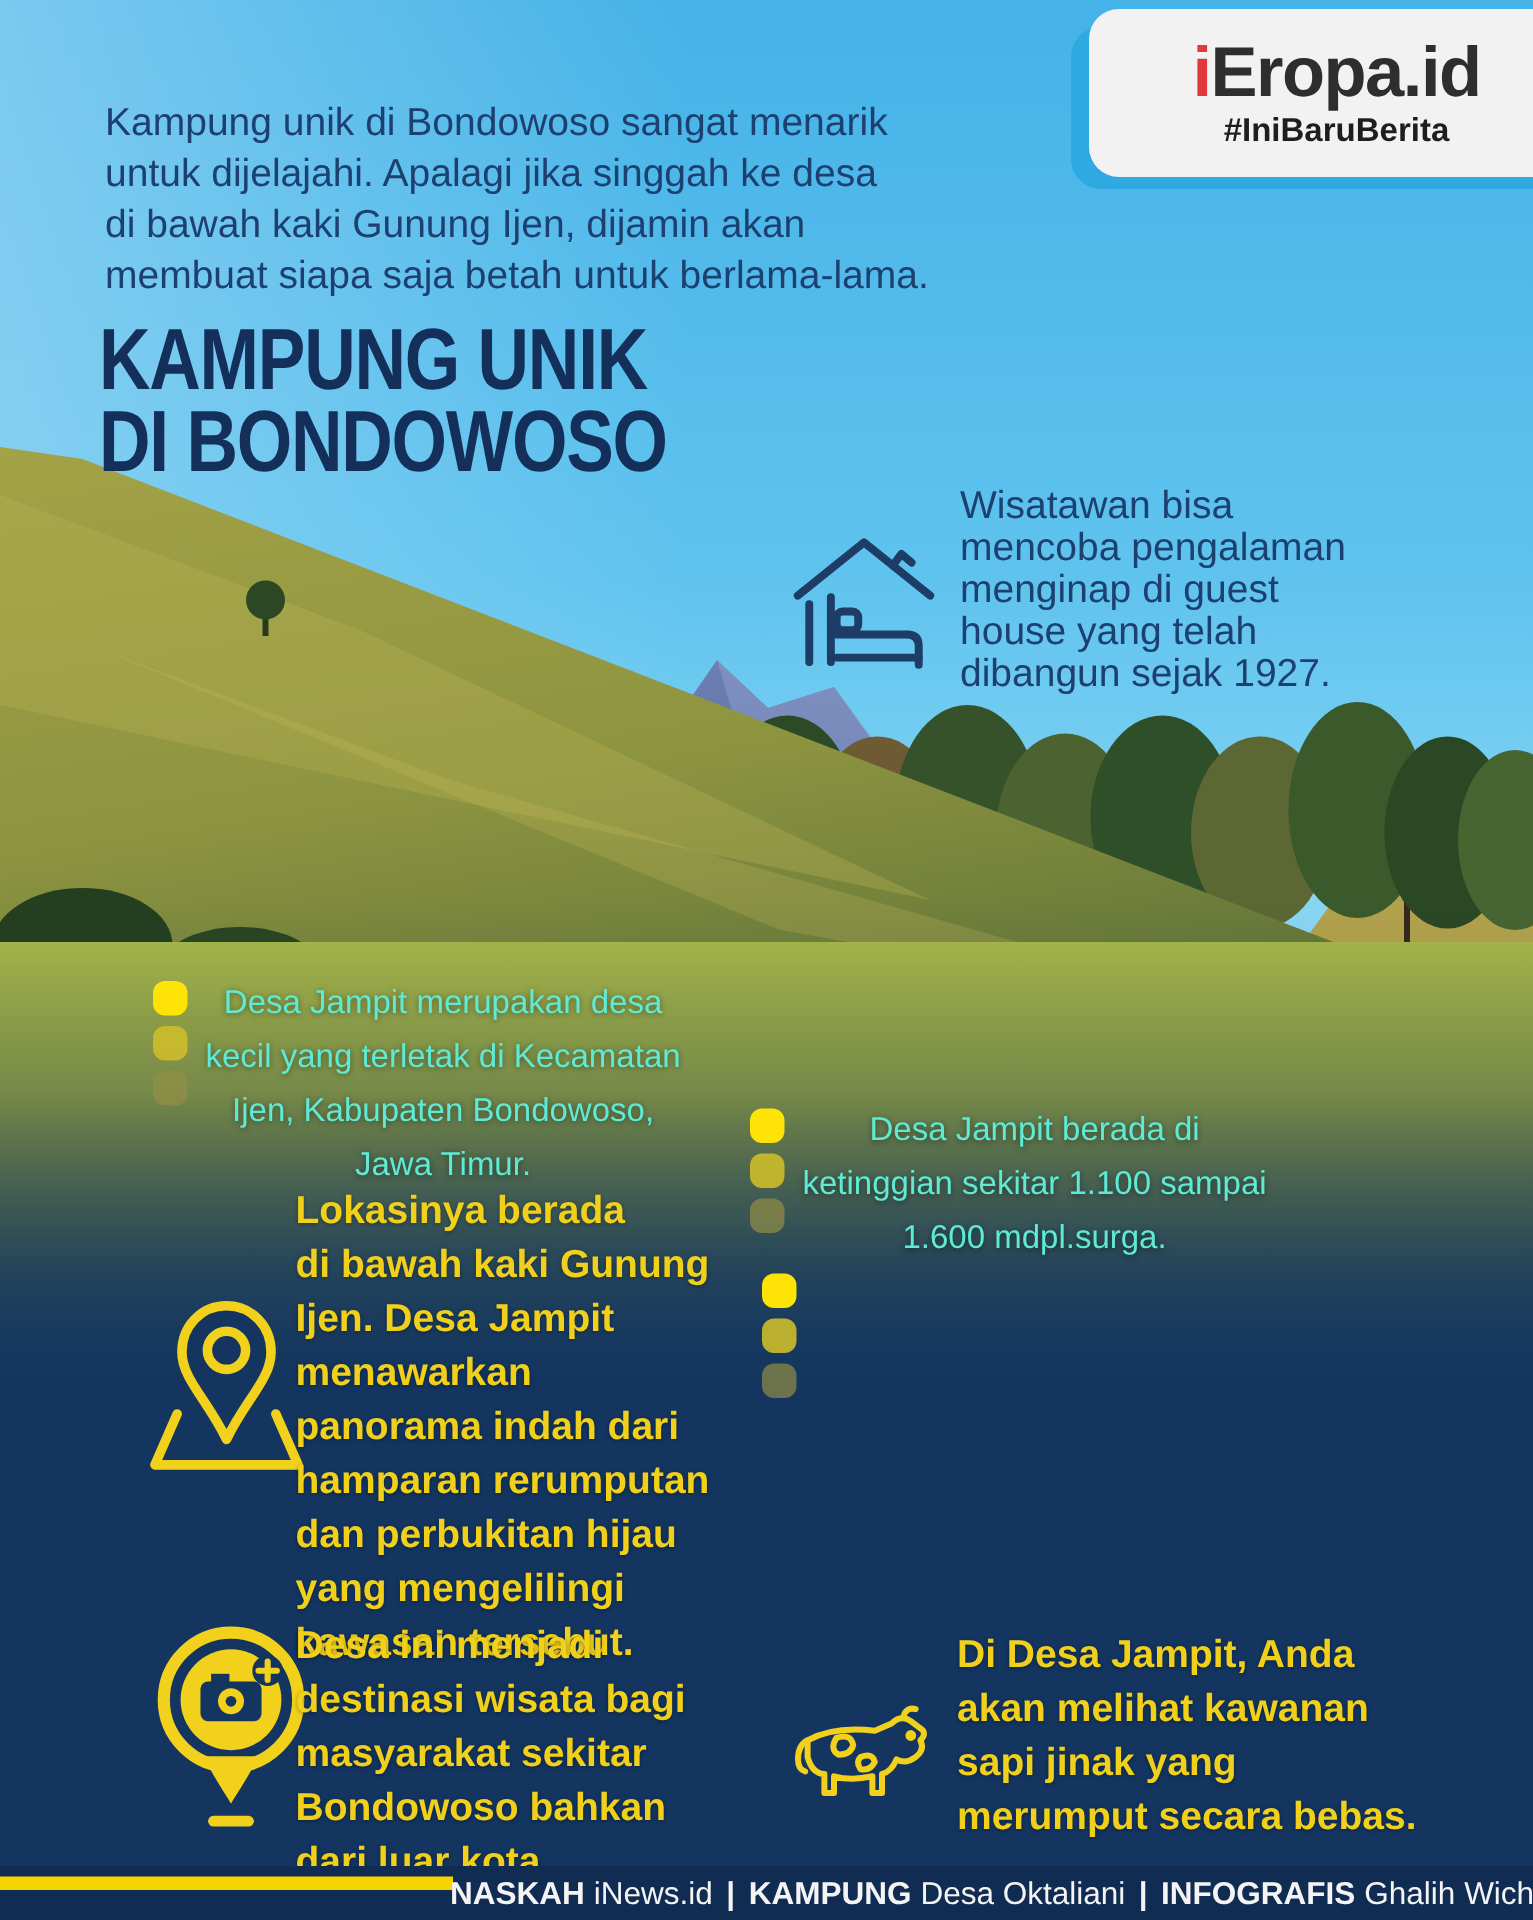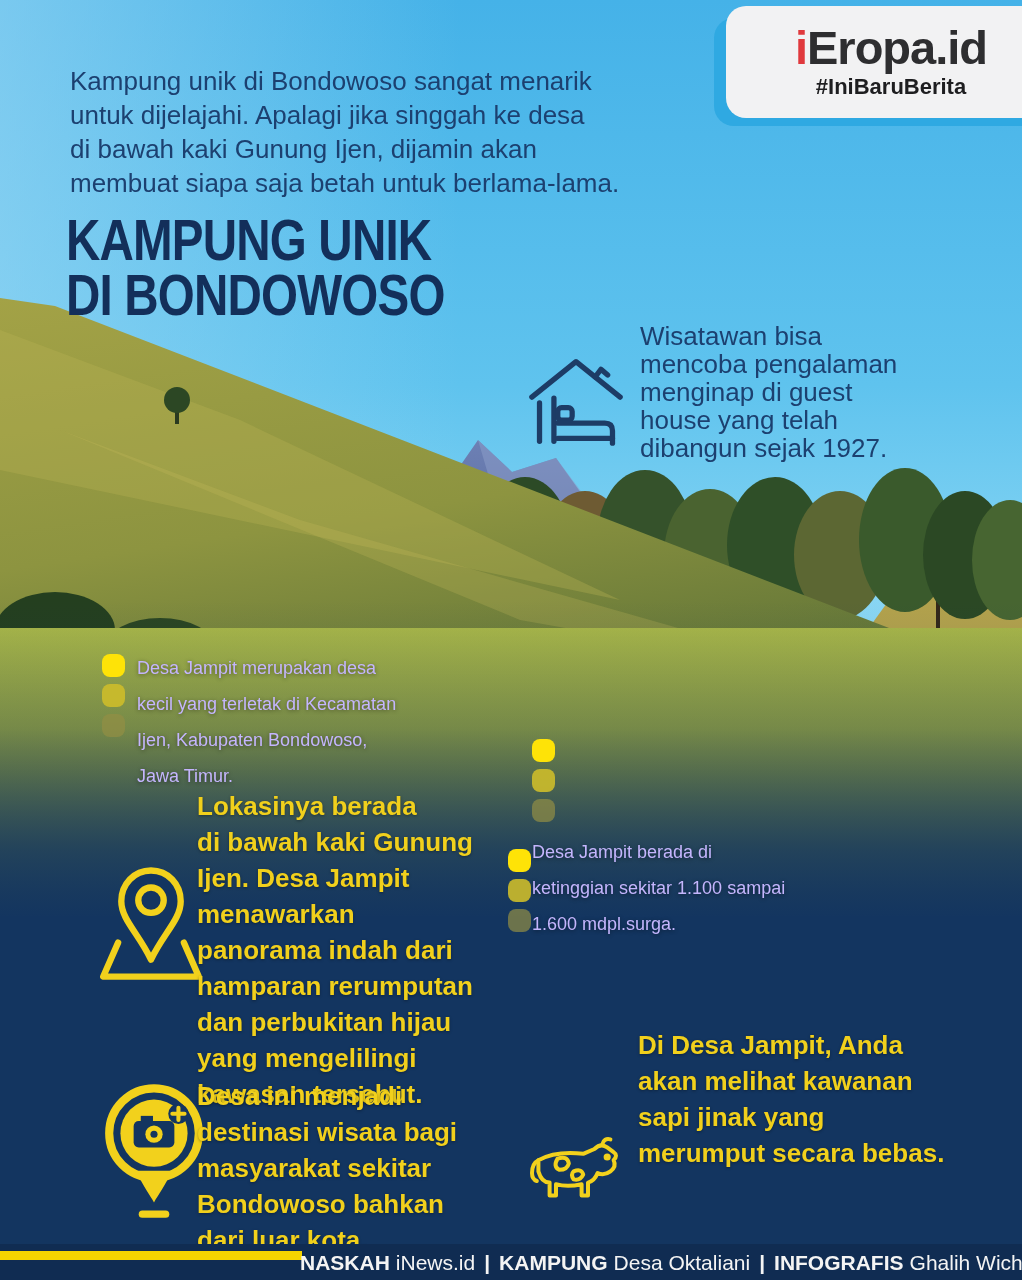--- a/index.html
+++ b/index.html
@@ -30,31 +30,31 @@
   
   .guest-text{left:640px;top:322px;width:360px;font-size:26px;line-height:28px;color:#1c4070;}
 
   
   .bullet-row{display:flex;gap:12px;align-items:flex-start;}
   .bullet-col{display:flex;flex-direction:column;gap:7px;flex:0 0 auto;margin-top:4px;}
   .bsq{width:23px;height:23px;border-radius:8px;}
   .bsq.b1{background:#fee307;}
   .bsq.b2{background:#cdbd2a;opacity:.9;}
   .bsq.b3{background:#938f44;opacity:.7;}
-  .bullet-text{font-size:18px;line-height:36px;color:#c4b5fd;text-shadow:0 1px 4px rgba(0,0,0,.45);}
+  .bullet-text{font-size:22px;line-height:36px;color:#5eead4;text-shadow:0 1px 4px rgba(0,0,0,.45);text-align:center;}
 
   .row-a{left:102px;top:650px;width:420px;}
-  .row-b{left:532px;top:735px;width:480px;flex-direction:column;}
+  .row-b{left:500px;top:735px;width:480px;}
   .row-c{left:508px;top:845px;width:480px;}
 
   
   .ytext{font-size:26px;line-height:36px;color:#f1d01c;font-weight:700;text-shadow:0 1px 3px rgba(0,0,0,.35);}
   .loc-text{left:197px;top:788px;width:300px;}
   .cam-text{left:197px;top:1078px;width:320px;}
-  .cow-text{left:638px;top:1027px;width:350px;}
+  .cow-text{left:638px;top:1084px;width:350px;}
 
   .loc-icon{left:92px;top:862px;}
   .cam-icon{left:98px;top:1082px;}
   .cow-icon{left:524px;top:1132px;}
   .gh-icon{left:528px;top:352px;}
 
   
   .footer-bar{left:0;top:1244px;width:1022px;height:36px;background:#102c52;}
   .footer-accent{left:0;top:1251px;width:302px;height:9px;background:#f5d400;}
   .footer-text{left:300px;top:1248px;width:712px;text-align:center;font-size:21px;color:#f4f4f4;

